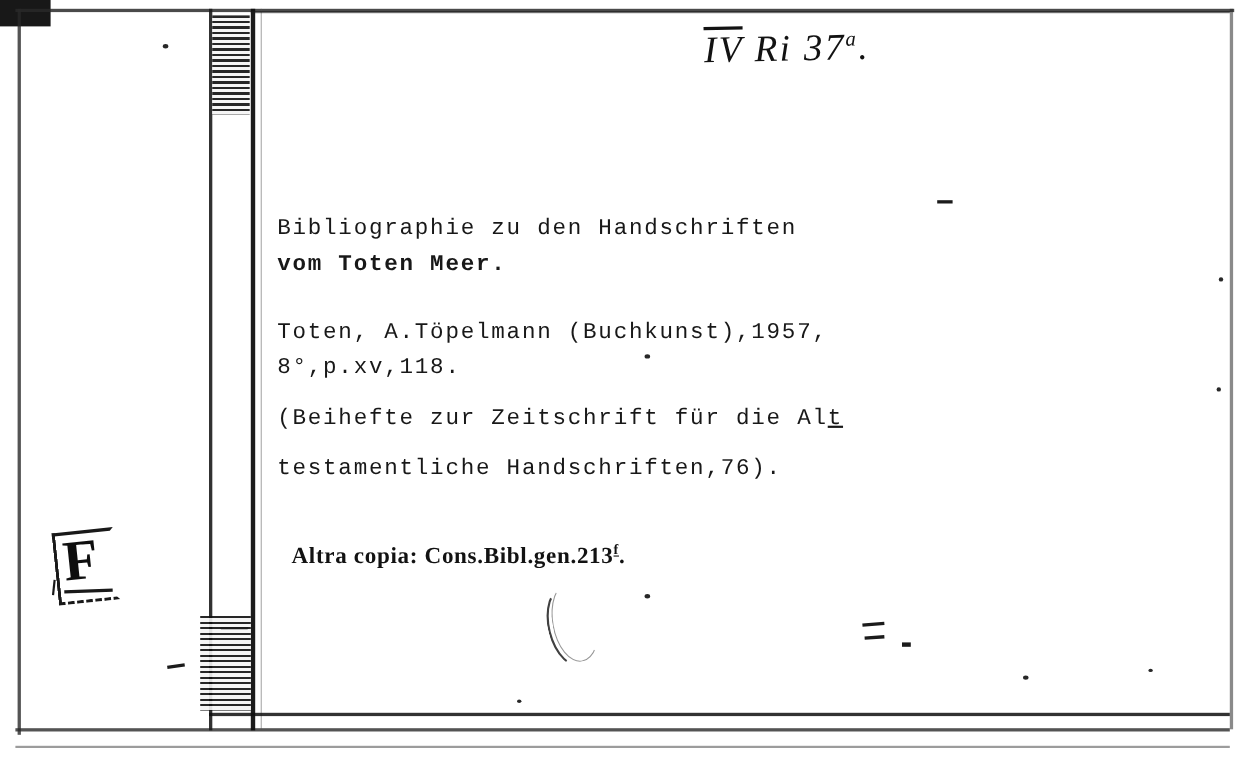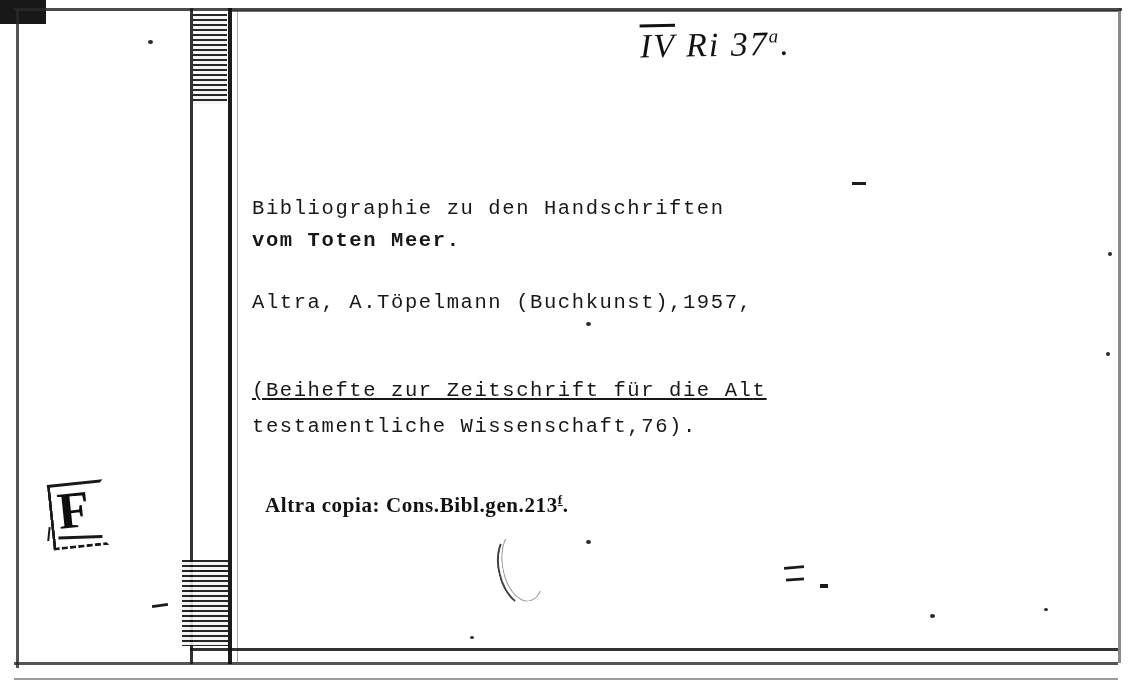--- a/index.html
+++ b/index.html
@@ -145,21 +145,21 @@
     letter-spacing: 1.6px;
     color: #1a1a1a;
     white-space: pre;
     line-height: 30px;
   }
   .t-author   { top: 131px; }
   .t-title1   { top: 194px; font-family: Liberation Mono, monospace; }
   .t-title2   { top: 226px; font-weight: bold; }
   .t-imp1     { top: 288px; }
   .t-imp2     { top: 320px; }
-  .t-ser1     { top: 376px; text-decoration: underline; }
+  .t-ser1     { top: 366px; }
   .t-ser2     { top: 412px; }
 
   .typed .u { text-decoration: underline; }
 
   
   .note {
     position: absolute;
     left: 265px;
     top: 492px;
     font-family: "Liberation Serif", serif;
@@ -282,23 +282,24 @@
   <div class="speck" style="left:586px;top:322px;width:5px;height:4px;"></div>
   <div class="speck" style="left:586px;top:540px;width:5px;height:4px;"></div>
   <div class="speck" style="left:930px;top:614px;width:5px;height:4px;"></div>
   <div class="speck" style="left:470px;top:636px;width:4px;height:3px;"></div>
   <div class="speck" style="left:1044px;top:608px;width:4px;height:3px;"></div>
 
   <div id="shelfmark"><span class="ovl">IV</span> <span>Ri 37</span><sup>a</sup>.</div>
 
   <div class="typed t-title1">Bibliographie zu den Handschriften</div>
   <div class="typed t-title2">vom Toten Meer.</div>
-  <div class="typed t-imp1">Altra, A.Töpelmann (Buchkunst),1957,</div>
+  <div class="typed t-imp1">Toten, A.Töpelmann (Buchkunst),1957,</div>
+  <div class="typed t-imp2">8°,p.xv,118.</div>
   <div class="typed t-ser1"><span>(Beihefte zur Zeitschrift für die Al<span class="u">t</span></span></div>
-  <div class="typed t-ser2">testamentliche Wissenschaft,76).</div>
+  <div class="typed t-ser2">testamentliche Handschriften,76).</div>
 
   <div class="note"><span>Altra copia: Cons.Bibl.gen.213</span><sup>f</sup><span>.</span></div>
 
   <div id="stamp">
     <div class="box"></div>
     <div class="box2"></div>
     <div class="tick"></div>
     <div class="letter">F</div>
   </div>
 

